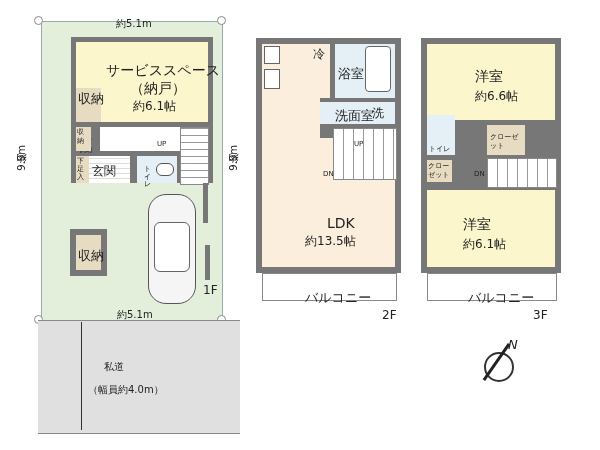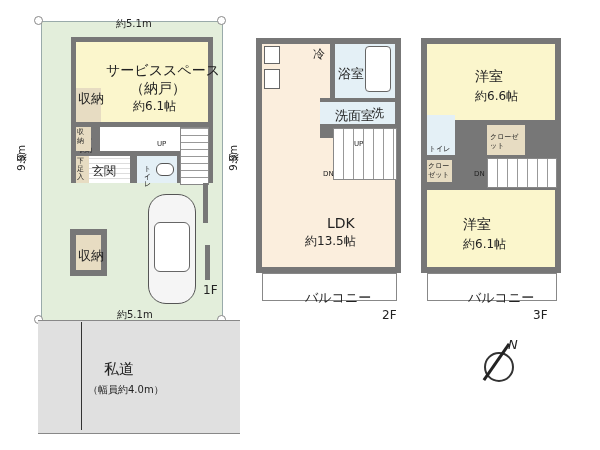--- a/index.html
+++ b/index.html
@@ -69,21 +69,21 @@
 <div class="abs wall" style="left:203px;top:183px;width:5px;height:40px;"></div>
 <div class="abs wall" style="left:205px;top:245px;width:5px;height:35px;"></div>
 <div class="txt mid" style="left:203px;top:283px;">1F</div>
 
 <div class="abs wall" style="left:70px;top:229px;width:37px;height:47px;"></div>
 <div class="abs storage" style="left:76px;top:235px;width:25px;height:35px;"></div>
 <div class="txt sm" style="left:78px;top:247px;">収納</div>
 
 <div class="abs road" style="left:38px;top:320px;width:202px;height:112px;border-top:1px solid #888;border-bottom:1px solid #888;"></div>
 <div class="abs" style="left:81px;top:322px;width:1px;height:108px;background:#333;"></div>
-<div class="txt big" style="left:104px;top:360px;font-size:15px;">私道</div>
+<div class="txt big" style="left:104px;top:360px;font-size:10px;">私道</div>
 <div class="txt sm" style="left:88px;top:383px;font-size:10px;">（幅員約4.0m）</div>
 
 <div class="abs wall" style="left:256px;top:38px;width:145px;height:235px;"></div>
 <div class="abs room-p" style="left:262px;top:44px;width:68px;height:54px;"></div>
 <div class="abs room-w" style="left:264px;top:46px;width:14px;height:16px;border:1px solid #666;"></div>
 <div class="abs room-w" style="left:264px;top:69px;width:14px;height:18px;border:1px solid #666;"></div>
 <div class="txt mid" style="left:313px;top:46px;">冷</div>
 <div class="abs room-b" style="left:335px;top:44px;width:60px;height:54px;"></div>
 <div class="txt sm" style="left:338px;top:65px;">浴室</div>
 <div class="abs room-w" style="left:365px;top:46px;width:24px;height:44px;border:1px solid #666;border-radius:4px;"></div>

